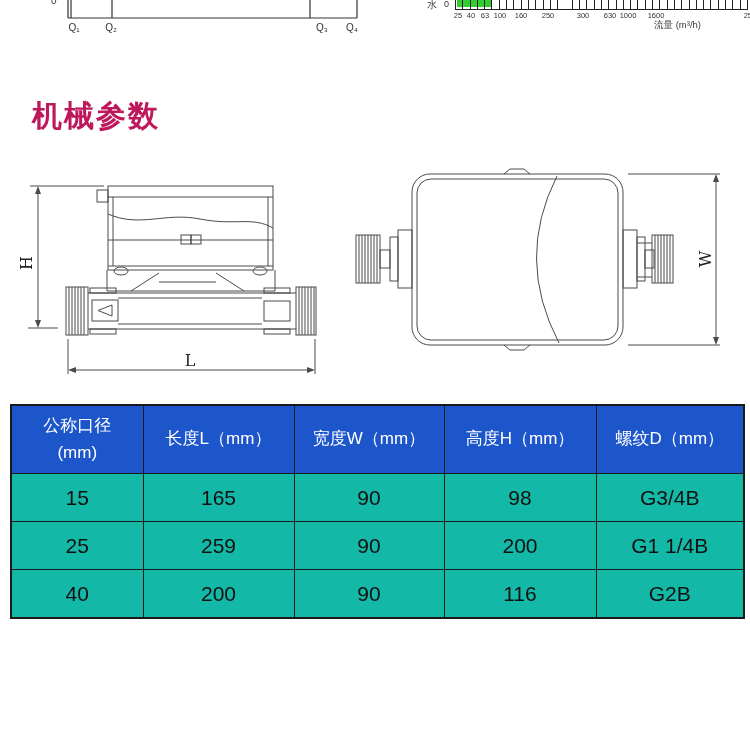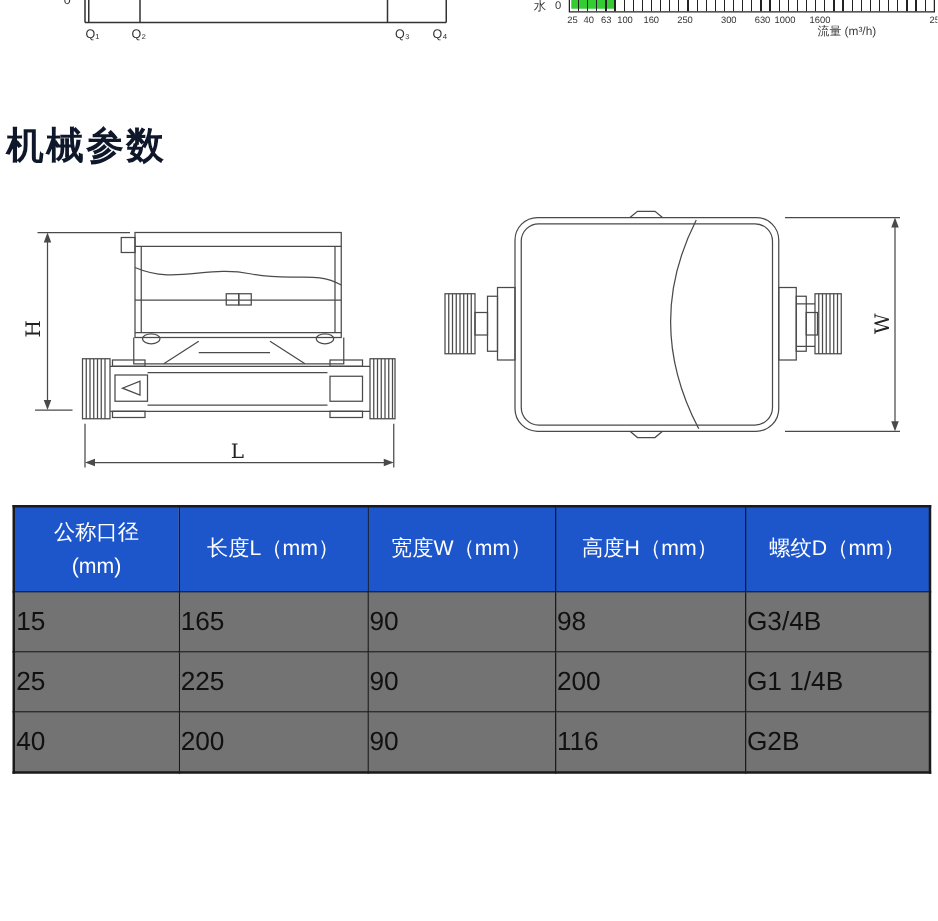--- a/index.html
+++ b/index.html
@@ -31,22 +31,22 @@
   #flow-strip-ticks{
     position:absolute;inset:0;
     background:repeating-linear-gradient(to right,transparent 0,transparent 6.3px,#222 6.3px,#222 7.3px);
   }
   #tick-labels span{
     position:absolute;top:11px;font-size:7.5px;color:#333;
     transform:translateX(-50%);letter-spacing:0;
   }
   
   #section-title{
-    position:absolute;left:5px;top:96px;margin:0;
-    font-size:30px;font-weight:600;color:#0f172a;letter-spacing:2px;
+    position:absolute;left:32px;top:96px;margin:0;
+    font-size:30px;font-weight:600;color:#be185d;letter-spacing:2px;
   }
   
   #drawings{position:absolute;left:0;top:158px;}
   #drawings path,#drawings rect,#drawings ellipse{
     fill:none;stroke:#4a4a4a;stroke-width:1;
   }
   #drawings .arrow{fill:#4a4a4a;stroke:none;}
   #drawings .dim-label{
     font-family:"DejaVu Serif",serif;font-size:16px;fill:#222;
     stroke:none;
@@ -57,22 +57,22 @@
     border-collapse:collapse;table-layout:fixed;
     border:2.5px solid var(--border-dark);
   }
   #spec-table th{
     background:var(--header-blue);color:#ffffff;font-weight:normal;
     font-size:17px;height:67px;border:1.6px solid var(--border-dark);
     text-align:center;vertical-align:middle;line-height:1.55;
     padding:0 2px;
   }
   #spec-table td{
-    height:45px;font-size:21px;vertical-align:middle;
-    color:#111;border:1.6px solid var(--border-dark);background:#737373;
+    height:45px;font-size:21px;text-align:center;vertical-align:middle;
+    color:#111;border:1.6px solid var(--border-dark);background:#14b8a6;
     font-stretch:condensed;
   }
 </style>
 </head>
 <body>
 
 <svg id="left-fragment" width="420" height="40" viewBox="0 0 420 40">
   <path d="M68 0V18M71 0V18M112 0V18M310 0V18M357 0V18M68 18H357" fill="none" stroke="#333" stroke-width="1.2"></path>
 </svg>
 <span class="frag-text" style="left:51px;top:-5px;font-size:10px;">0</span>
@@ -214,21 +214,21 @@
   <tbody id="table-body">
       <tr>
         <td>15</td>
         <td>165</td>
         <td>90</td>
         <td>98</td>
         <td>G3/4B</td>
       </tr>
       <tr>
         <td>25</td>
-        <td>225</td>
+        <td>259</td>
         <td>90</td>
         <td>200</td>
         <td>G1 1/4B</td>
       </tr>
       <tr>
         <td>40</td>
         <td>200</td>
         <td>90</td>
         <td>116</td>
         <td>G2B</td>

